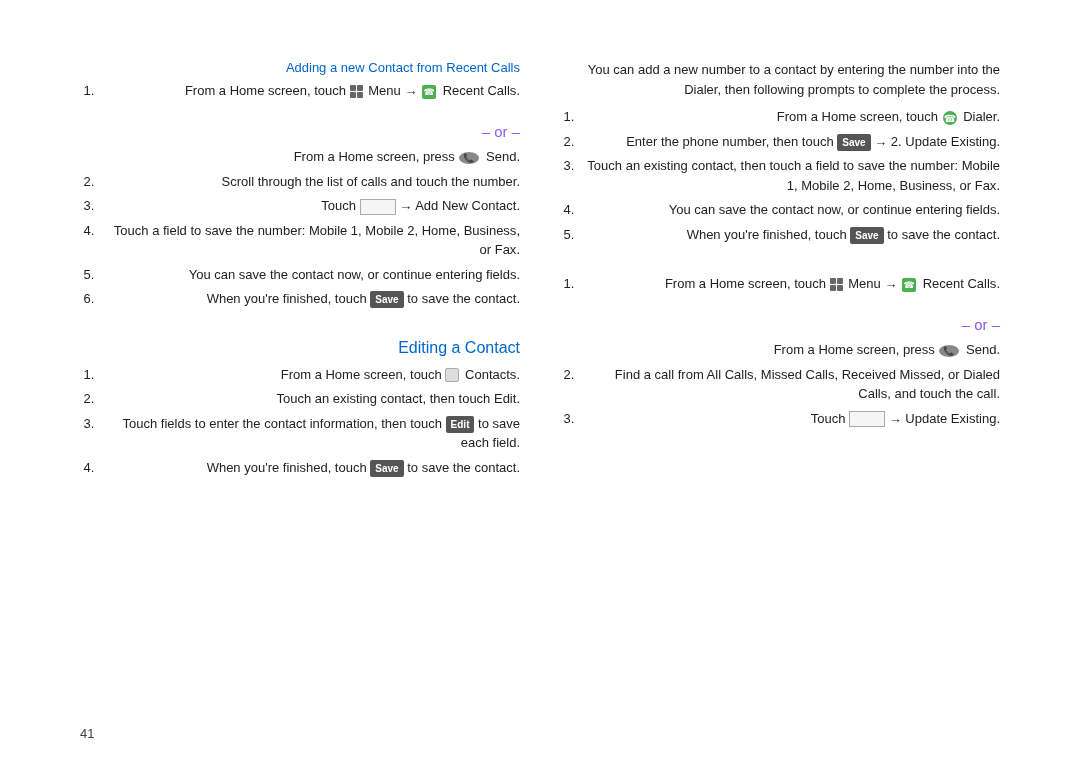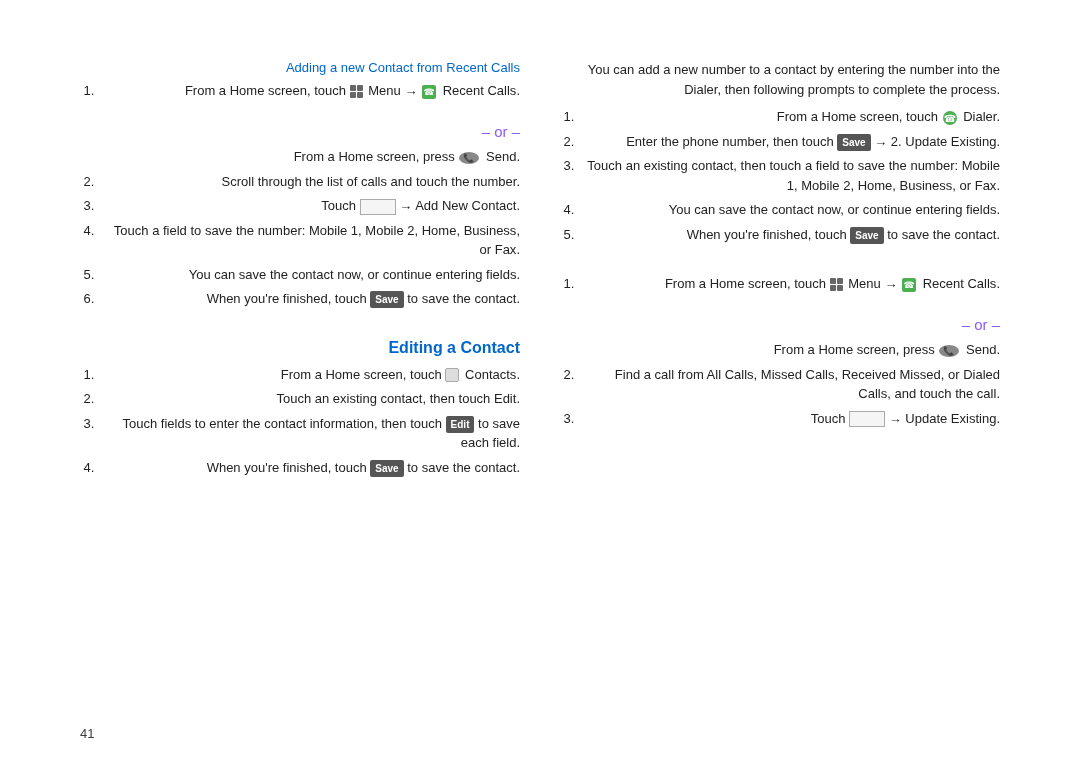--- a/index.html
+++ b/index.html
@@ -34,21 +34,21 @@
     }
     .section-title {
       color: #0066cc;
       font-size: 13px;
       font-weight: normal;
       margin-bottom: 6px;
     }
     .section-heading {
       color: #0066cc;
       font-size: 16px;
-      font-weight: bold;
+      font-weight: normal;
       margin-bottom: 8px;
     }
     ol {
       padding-left: 18px;
       display: flex;
       flex-direction: column;
       gap: 5px;
     }
     ol li {
       font-size: 13px;

